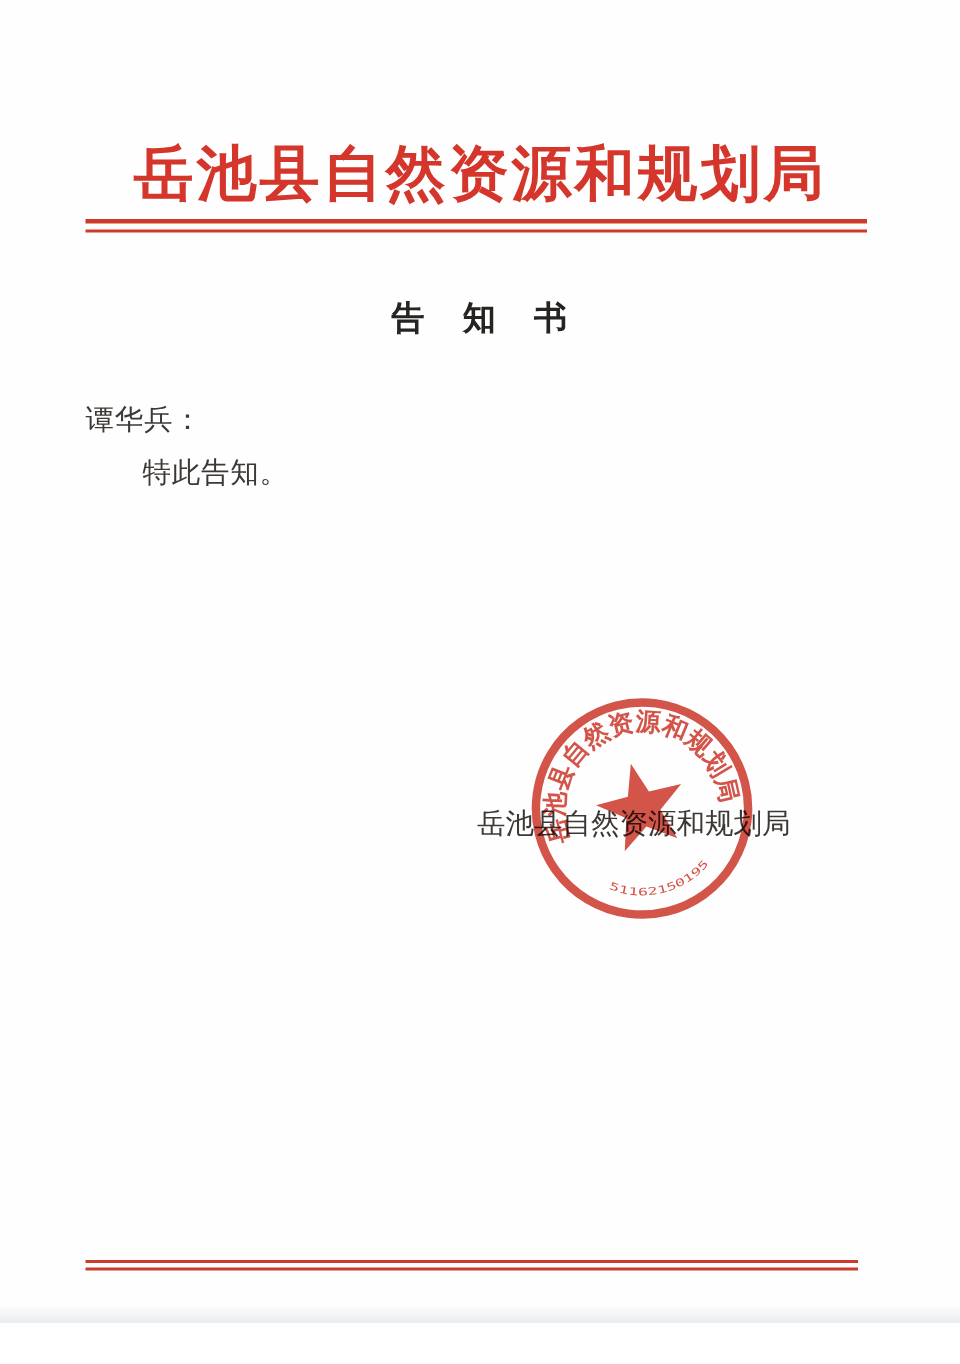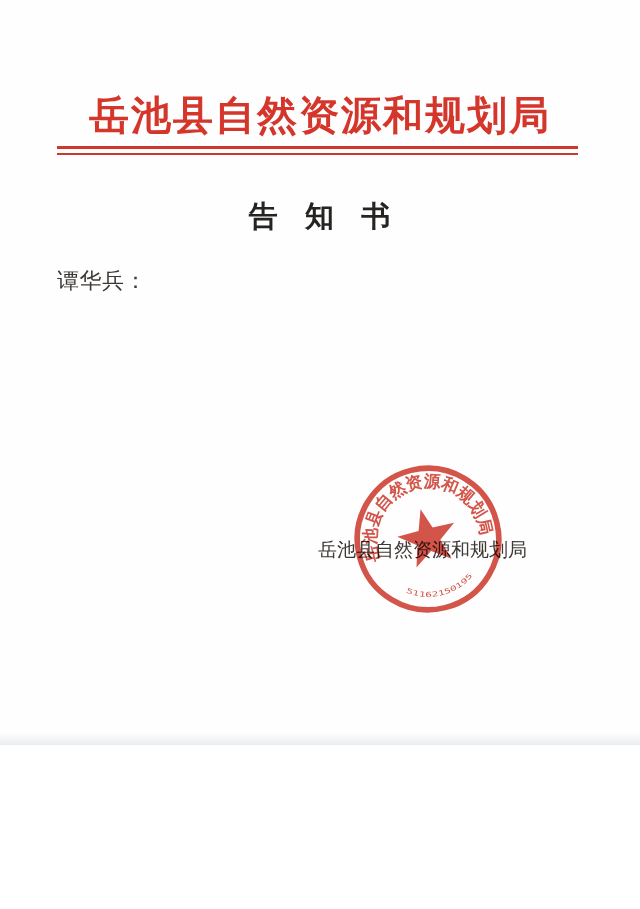--- a/index.html
+++ b/index.html
@@ -6,21 +6,21 @@
     --letterhead-red:#d5362b;
     --rule-red:#cd3a2b;
     --seal-red:#cd372a;
     --title-black:#262422;
     --body-black:#3b3835;
   }
   *{margin:0;padding:0;box-sizing:border-box;}
   html,body{background:#ffffff;}
   .page{
     position:relative;
-    width:640px;height:745px;
+    width:640px;height:882px;
     background:#fefefe;
     overflow:hidden;
     font-family:"Liberation Serif","DejaVu Serif",serif;
   }
   
   .scan-edge-bottom{
     position:absolute;left:0;right:0;bottom:0;height:12px;
     background:linear-gradient(to bottom, rgba(255,255,255,0), rgba(203,209,214,.4));
   }
   .letterhead-name{
@@ -33,29 +33,29 @@
   }
   .letterhead-rule{
     position:absolute;top:146px;left:57px;width:521px;height:9px;
     border-top:3.5px solid var(--rule-red,#cd3a2b);
     border-bottom:2px solid var(--rule-red,#cd3a2b);
   }
   .doc-title{
     position:absolute;top:197px;left:0;right:0;
     text-align:center;
     color:var(--title-black,#262422);
-    font-size:29px;font-weight:700;
+    font-size:22px;font-weight:700;
     word-spacing:18px;
     letter-spacing:1px;
     white-space:pre;
   }
   .body-block{
     position:absolute;top:263px;left:57px;width:527px;
     color:var(--body-black,#3b3835);
-    font-size:22px;line-height:35px;
+    font-size:19px;line-height:35px;
     letter-spacing:.5px;
   }
   .salutation{text-indent:0;}
   .para{text-indent:2em;text-align:justify;}
   .signature-block{
     position:absolute;top:534px;left:318px;width:204px;
     color:var(--body-black,#3b3835);
     font-size:19px;line-height:31px;
     text-align:center;
   }
@@ -80,20 +80,21 @@
 <div class="page">
 
   <div class="letterhead-name">岳池县自然资源和规划局</div>
 
   <div class="letterhead-rule"></div>
 
   <div class="doc-title">告 知 书</div>
 
   <div class="body-block">
     <p class="salutation">谭华兵：</p>
+    <p class="para">特此告知。</p>
   </div>
 
   <div class="signature-block">
     <div class="sig-agency">岳池县自然资源和规划局</div>
   </div>
 
   <svg class="seal" viewBox="0 0 160 160" aria-hidden="true">
     <defs>
       <path id="sealArcTop" d="M 30.7 93.2 A 51 51 0 1 1 129.3 93.2" fill="none"></path>
       <path id="sealArcBottom" d="M 43.7 123.3 A 56.5 56.5 0 0 0 116.3 123.3" fill="none"></path>

